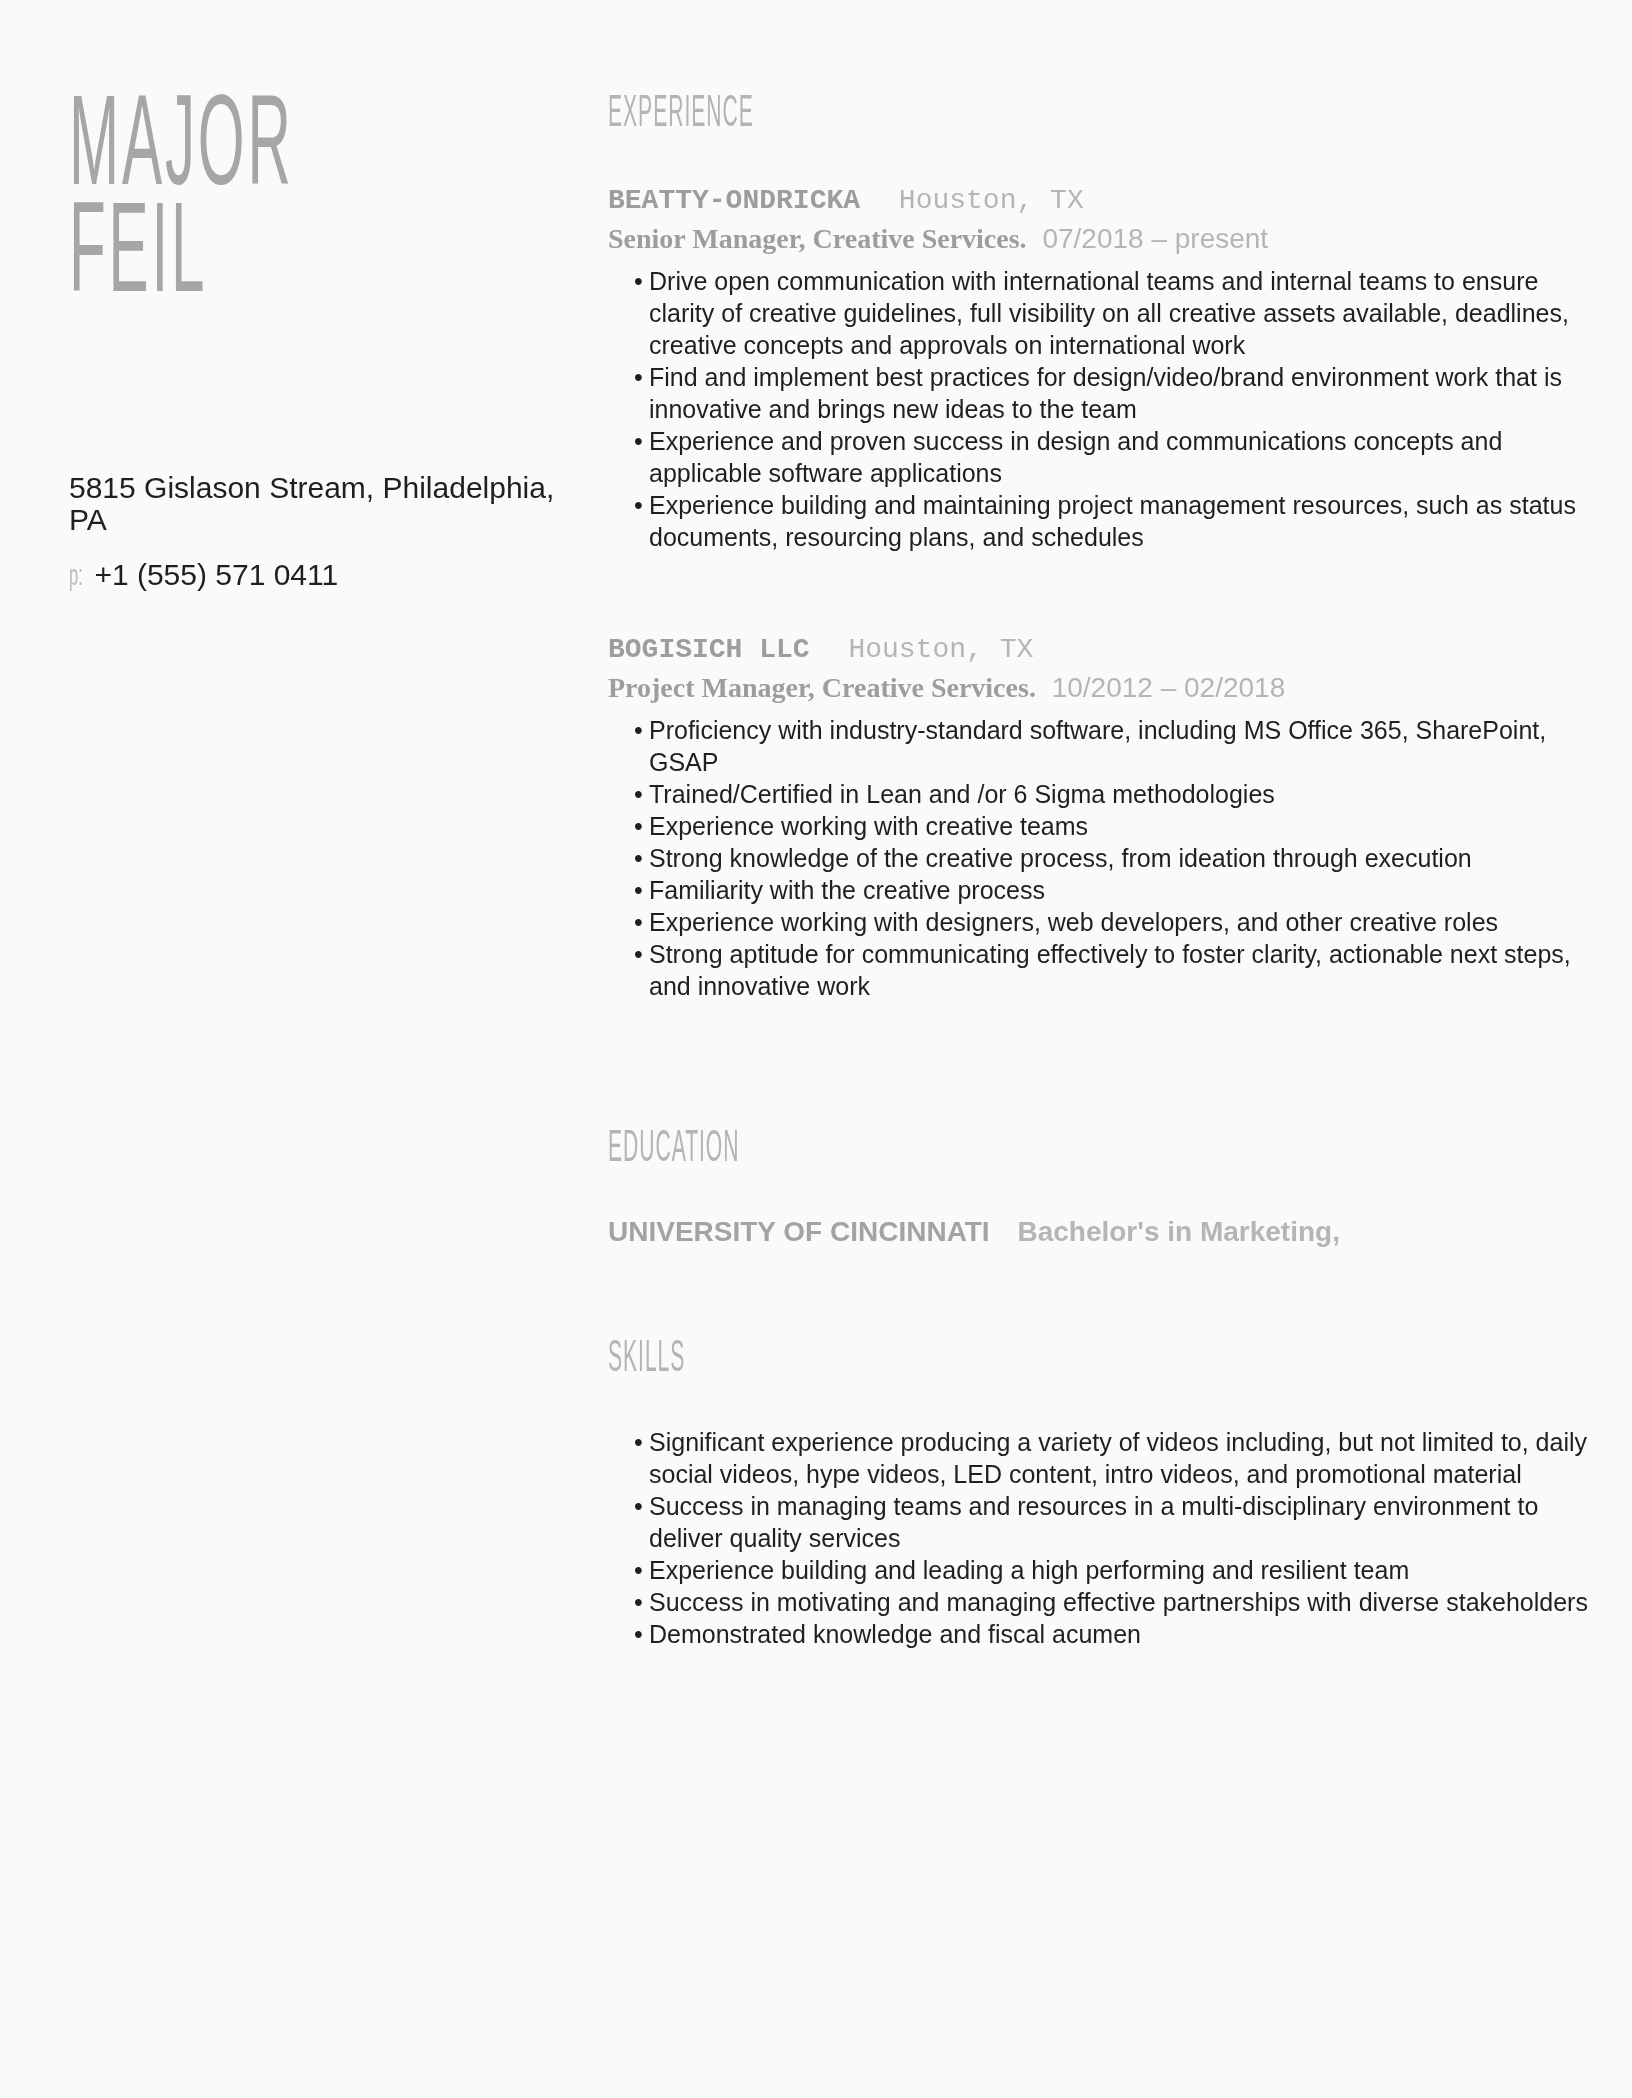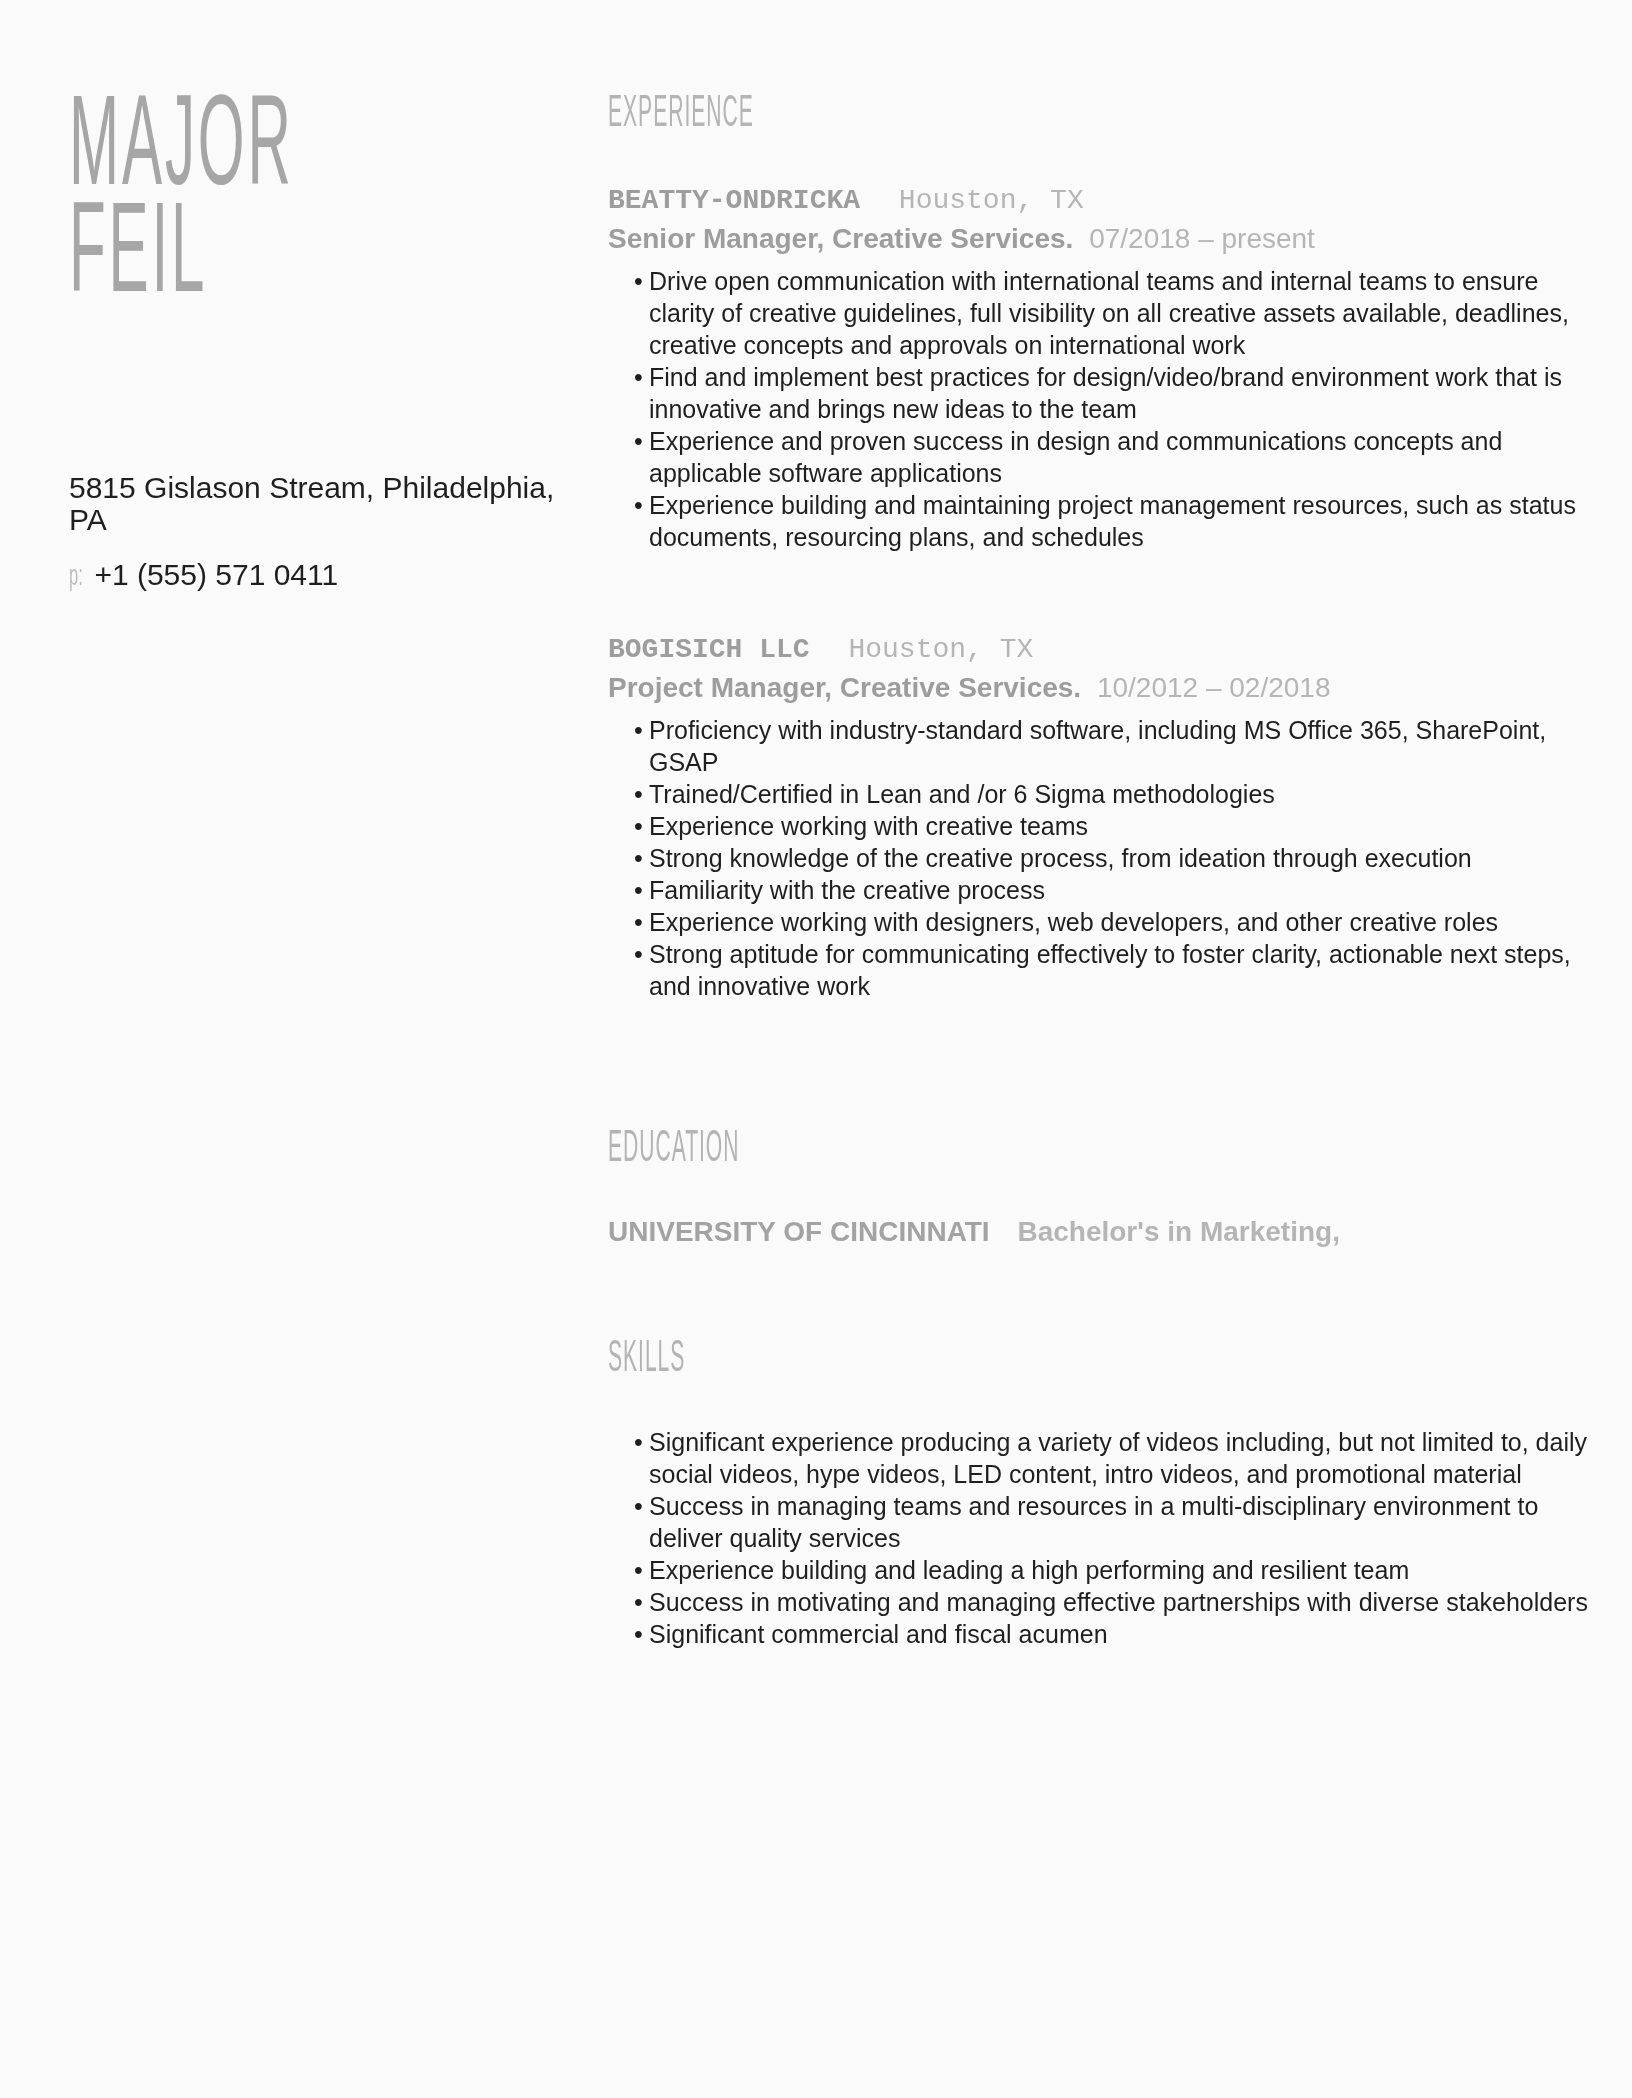--- a/index.html
+++ b/index.html
@@ -101,20 +101,21 @@
   }
   .title-line {
     margin-top: 4px;
     font-size: 28px;
     line-height: 34px;
     white-space: nowrap;
   }
   .job-title {
     font-weight: 700;
     color: #9d9d9d;
+    font-family: Liberation Serif, serif;
   }
   .job-dates {
     font-weight: 400;
     color: #b5b5b5;
     margin-left: 8px;
   }
 
   ul.bullets {
     margin: 9px 0 0 0;
     padding: 0 0 0 41px;
@@ -217,18 +218,18 @@
       <span class="degree">Bachelor's in Marketing,</span>
     </div>
 
     <h2 class="skills-heading">SKILLS</h2>
 
     <ul class="bullets skills-list">
       <li>Significant experience producing a variety of videos including, but not limited to, daily social videos, hype videos, LED content, intro videos, and promotional material</li>
       <li>Success in managing teams and resources in a multi-disciplinary environment to deliver quality services</li>
       <li>Experience building and leading a high performing and resilient team</li>
       <li>Success in motivating and managing effective partnerships with diverse stakeholders</li>
-      <li>Significant commercial and fiscal acumen</li>
+      <li>Demonstrated knowledge and fiscal acumen</li>
     </ul>
 
   </section>
 
 </div>
 
 </body></html>

